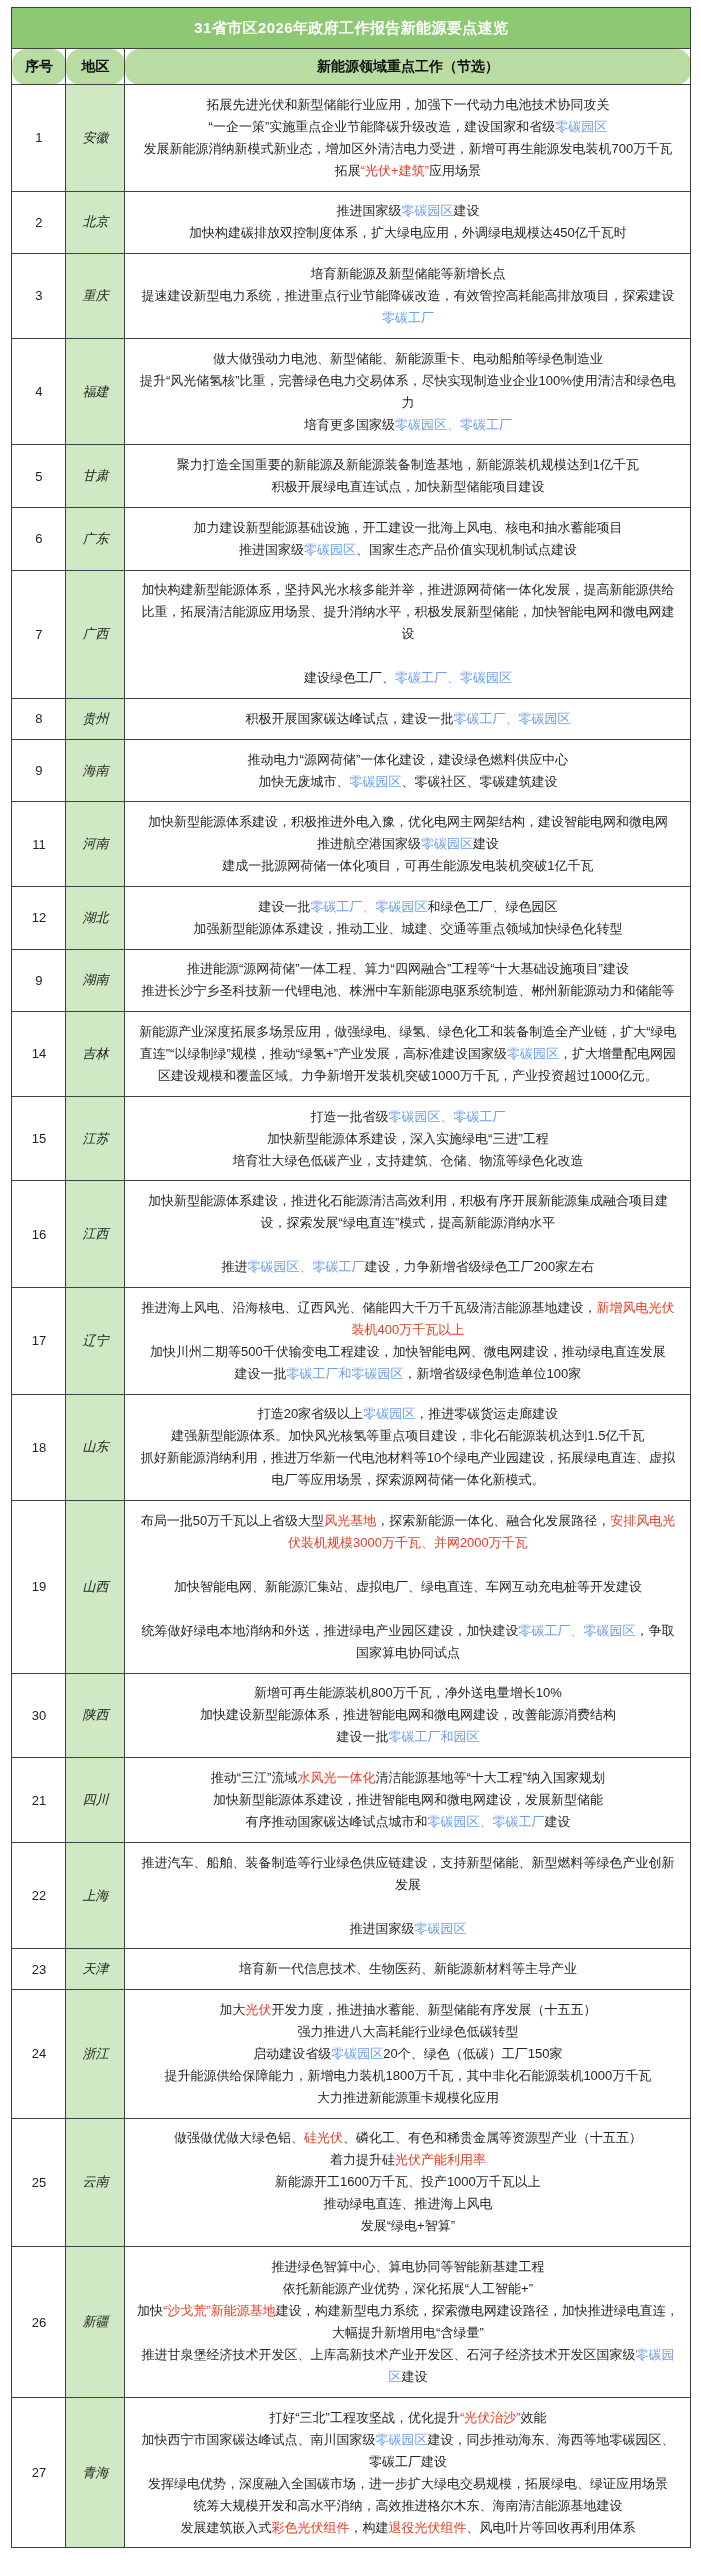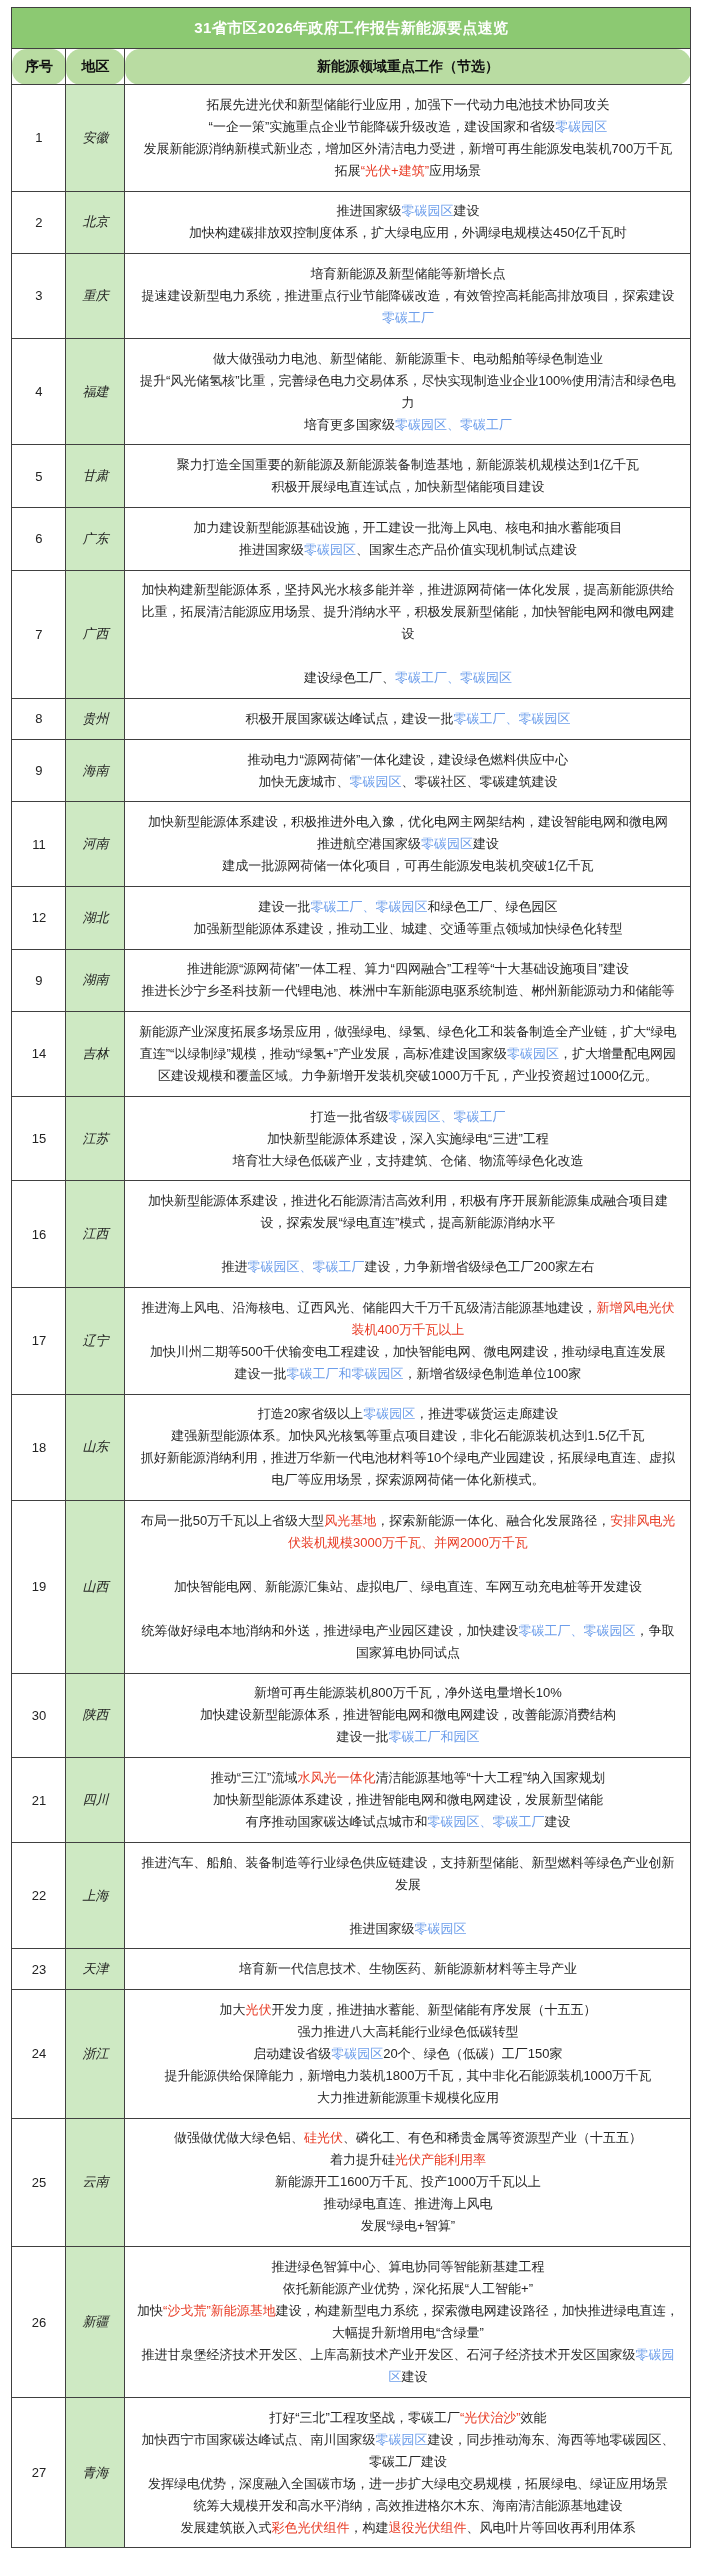--- a/index.html
+++ b/index.html
@@ -262,21 +262,21 @@
             <div class="line"><span>推进绿色智算中心、算电协同等智能新基建工程</span></div>
             <div class="line"><span>依托新能源产业优势，深化拓展“人工智能+”</span></div>
             <div class="line"><span>加快</span><span class="red">“沙戈荒”新能源基地</span><span>建设，构建新型电力系统，探索微电网建设路径，加快推进绿电直连，大幅提升新增用电“含绿量”</span></div>
             <div class="line"><span>推进甘泉堡经济技术开发区、上库高新技术产业开发区、石河子经济技术开发区国家级</span><span class="blue">零碳园区</span><span>建设</span></div>
           </td>
         </tr>
         <tr>
           <td class="num">27</td>
           <td class="region">青海</td>
           <td class="content">
-            <div class="line"><span>打好“三北”工程攻坚战，零碳工厂</span><span class="red">“光伏治沙”</span><span>效能</span></div>
+            <div class="line"><span>打好“三北”工程攻坚战，优化提升</span><span class="red">“光伏治沙”</span><span>效能</span></div>
             <div class="line"><span>加快西宁市国家碳达峰试点、南川国家级</span><span class="blue">零碳园区</span><span>建设，同步推动海东、海西等地零碳园区、零碳工厂建设</span></div>
             <div class="line"><span>发挥绿电优势，深度融入全国碳市场，进一步扩大绿电交易规模，拓展绿电、绿证应用场景</span></div>
             <div class="line"><span>统筹大规模开发和高水平消纳，高效推进格尔木东、海南清洁能源基地建设</span></div>
             <div class="line"><span>发展建筑嵌入式</span><span class="red">彩色光伏组件</span><span>，构建</span><span class="red">退役光伏组件</span><span>、风电叶片等回收再利用体系</span></div>
           </td>
         </tr>
       </tbody>
   </table>
 </div>
 

